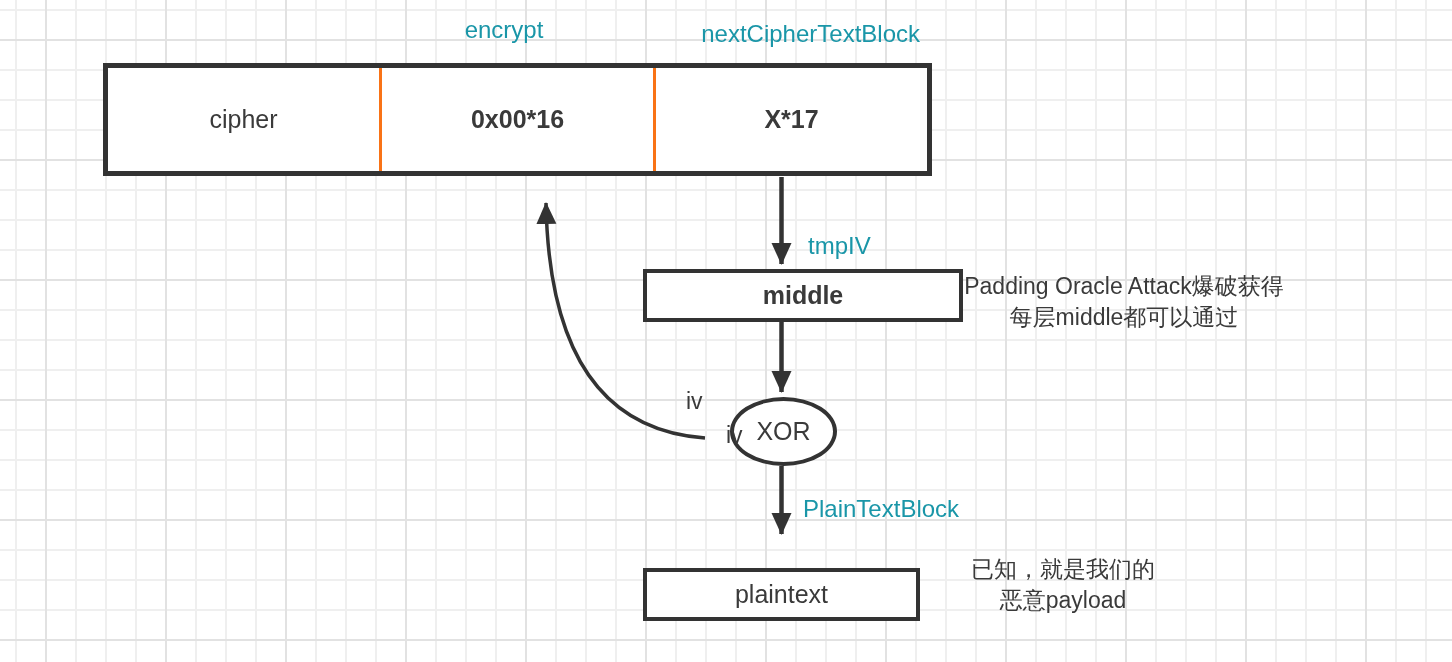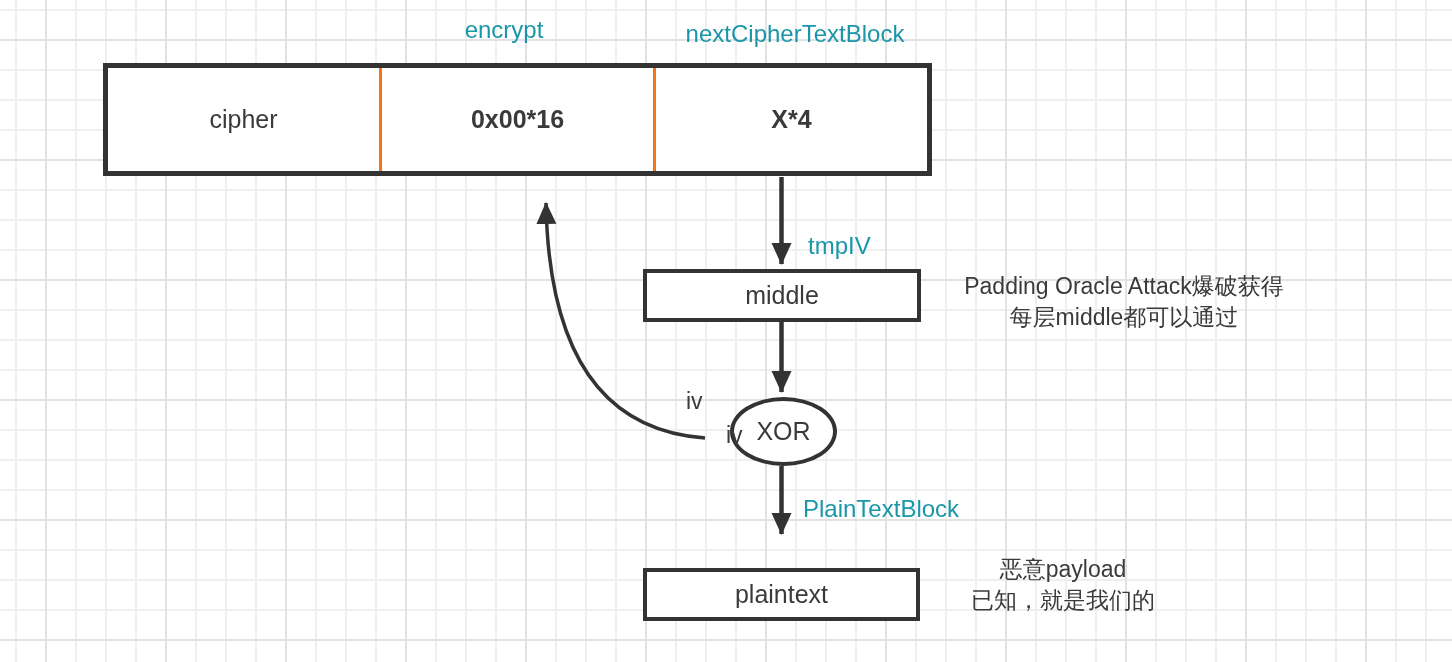--- a/index.html
+++ b/index.html
@@ -62,21 +62,21 @@
     justify-content: center;
     color: #3a3a3a;
     font-size: 25px;
   }
   .toprow .cell + .cell {
     border-left: 3px solid #f97316;
     font-weight: bold;
   }
   .midbox {
     left: 643px; top: 269px;
-    width: 278px; height: 53px;
+    width: 320px; height: 53px; font-weight: bold;
   }
   .plainbox {
     left: 643px; top: 568px;
     width: 277px; height: 53px;
   }
   .xor {
     position: absolute;
     left: 730px; top: 397px;
     width: 107px; height: 69px;
     border: 4px solid #333333;
@@ -91,21 +91,21 @@
     z-index: 3;
   }
   .cyanlabel {
     position: absolute;
     color: #1a96a8;
     font-size: 24px;
     white-space: nowrap;
     z-index: 4;
   }
   .lbl-encrypt  { left: 444px; top: 16px; width: 120px; text-align: center; }
-  .lbl-ncb      { left: 670px; top: 20px; width: 250px; text-align: center; }
+  .lbl-ncb      { left: 670px; top: 20px; width: 250px; text-align: right; }
   .lbl-tmpiv    { left: 808px; top: 232px; }
   .lbl-ptb      { left: 803px; top: 495px; }
   .ivlabel {
     position: absolute;
     color: #3a3a3a;
     font-size: 23px;
     white-space: nowrap;
     z-index: 5;
   }
   .iv1 { left: 686px; top: 388px; }
@@ -137,21 +137,21 @@
     <path d="M 781.5 466 L 781.5 534" stroke="#333333" stroke-width="4.5" fill="none" marker-end="url(#ah)"></path>
     <path d="M 705 438 Q 550 427 546 203" stroke="#333333" stroke-width="3.5" fill="none" marker-end="url(#ah)"></path>
   </svg>
 
   <div class="cyanlabel lbl-encrypt">encrypt</div>
   <div class="cyanlabel lbl-ncb">nextCipherTextBlock</div>
 
   <div class="toprow">
     <div class="cell">cipher</div>
     <div class="cell">0x00*16</div>
-    <div class="cell">X*4</div>
+    <div class="cell">X*17</div>
   </div>
 
   <div class="cyanlabel lbl-tmpiv">tmpIV</div>
 
   <div class="box midbox">middle</div>
 
   <div class="annotation ann-middle">
     <div>Padding Oracle Attack爆破获得</div>
     <div>每层middle都可以通过</div>
   </div>
@@ -160,17 +160,17 @@
 
   <div class="xor">XOR</div>
 
   <div class="ivlabel iv2">iv</div>
 
   <div class="cyanlabel lbl-ptb">PlainTextBlock</div>
 
   <div class="box plainbox">plaintext</div>
 
   <div class="annotation ann-plain">
+    <div>已知，就是我们的</div>
     <div>恶意payload</div>
-    <div>已知，就是我们的</div>
   </div>
 
 </div>
 
 </body></html>

